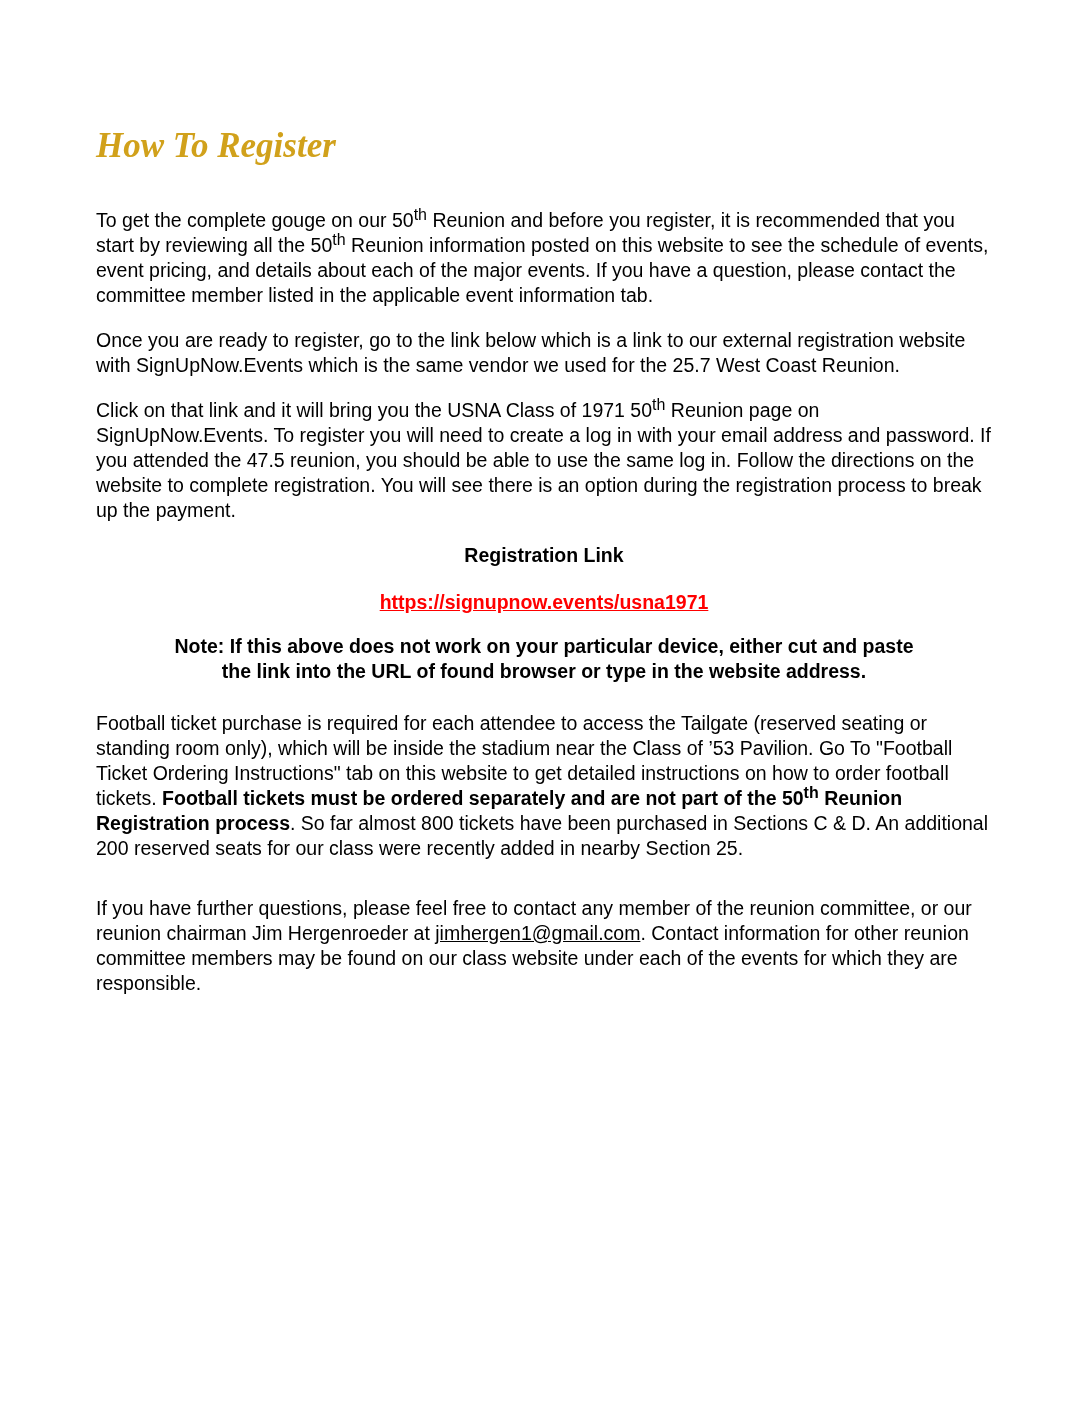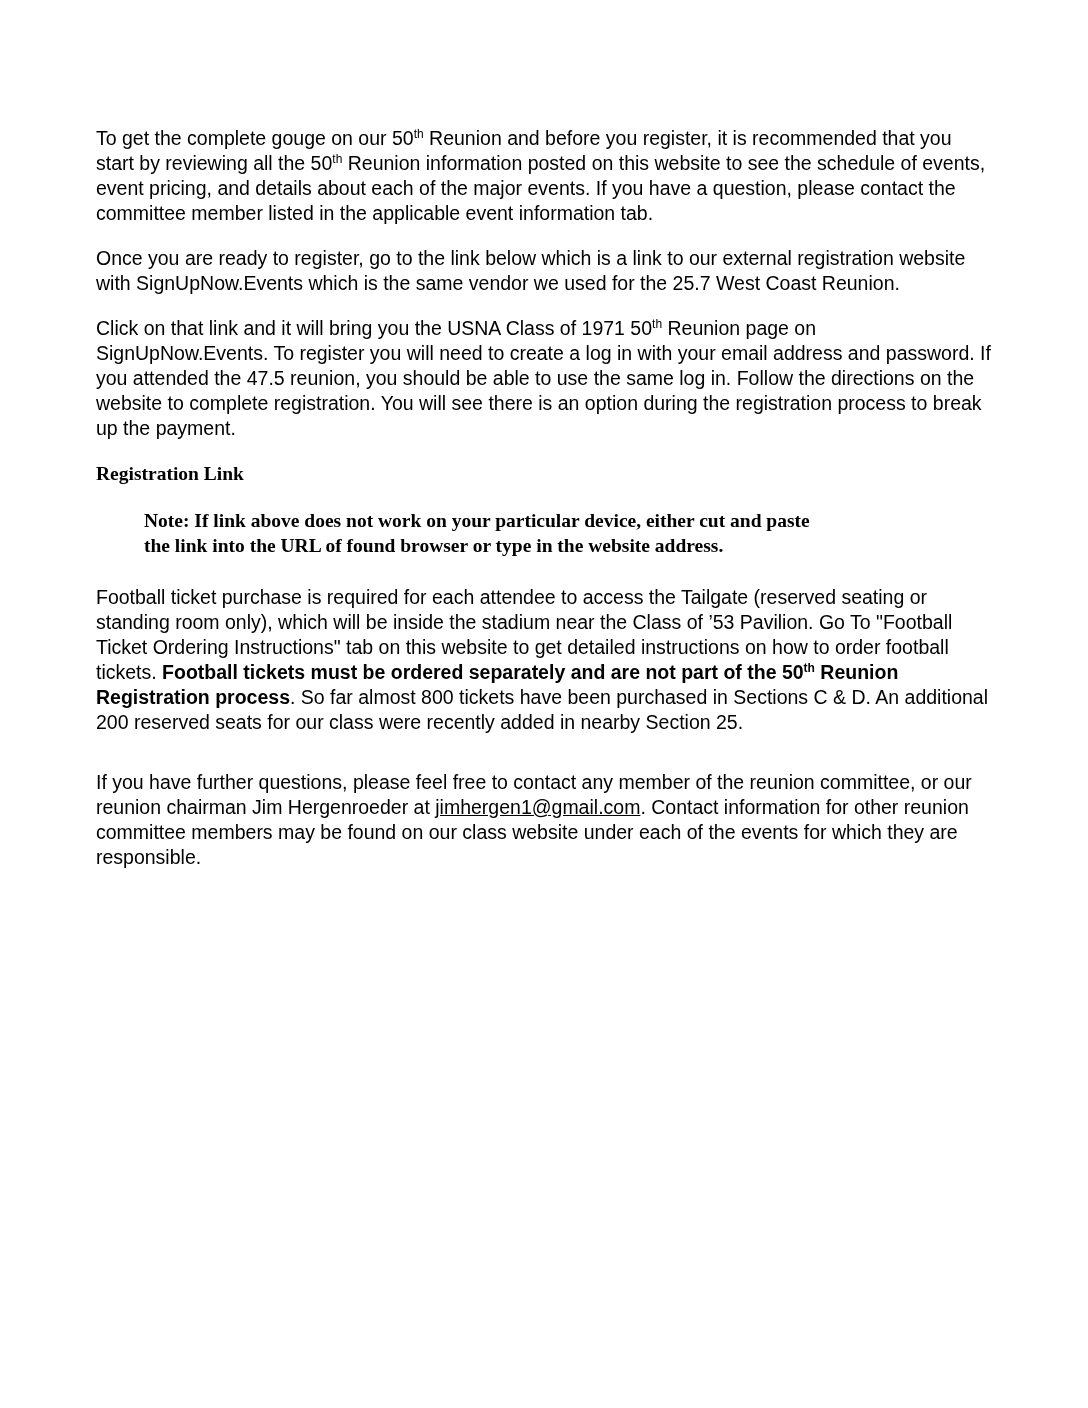--- a/index.html
+++ b/index.html
@@ -28,21 +28,21 @@
     font-size: 35px;
     line-height: 40px;
     margin: 0 0 42px 0;
   }
   .body-para {
     font-size: 19.5px;
     line-height: 25px;
     margin: 0 0 20px 0;
   }
   .center {
-    font-family: Liberation Serif, serif;
+    text-align: center;
   }
   .reg-heading {
     font-weight: bold;
     margin: 6px 0 22px 0;
   }
   .reg-link {
     display: block;
     font-weight: bold;
     text-decoration: underline;
     margin: 0 0 19px 0;
@@ -50,38 +50,40 @@
   }
   .link-note {
     font-weight: bold;
     margin: 0 auto 27px auto;
     max-width: 800px;
   }
   .football-para {
     margin-bottom: 35px;
   }
   sup {
-    font-size: 12px;
+    font-size: 16px;
     line-height: 0;
   }
 </style>
 </head>
 <body>
 
 <div class="page">
 
+  <h1 class="doc-title" style="color: rgb(209, 161, 27);">How To Register</h1>
 
   <p class="body-para"><span>To get the complete gouge on our 50</span><sup>th</sup><span> Reunion and before you register, it is recommended that you start by reviewing all the 50</span><sup>th</sup><span> Reunion information posted on this website to see the schedule of events, event pricing, and details about each of the major events. If you have a question, please contact the committee member listed in the applicable event information tab.</span></p>
 
   <p class="body-para"><span>Once you are ready to register, go to the link below which is a link to our external registration website with SignUpNow.Events which is the same vendor we used for the 25.7 West Coast Reunion.</span></p>
 
   <p class="body-para"><span>Click on that link and it will bring you the USNA Class of 1971 50</span><sup>th</sup><span> Reunion page on SignUpNow.Events. To register you will need to create a log in with your email address and password. If you attended the 47.5 reunion, you should be able to use the same log in. Follow the directions on the website to complete registration. You will see there is an option during the registration process to break up the payment.</span></p>
 
   <p class="body-para center reg-heading">Registration Link</p>
 
+  <a class="body-para center reg-link" style="color: rgb(255, 0, 0);">https://signupnow.events/usna1971</a>
 
-  <p class="body-para center link-note"><span>Note: If link above does not work on your particular device, either cut and paste</span><br><span>the link into the URL of found browser or type in the website address.</span></p>
+  <p class="body-para center link-note"><span>Note: If this above does not work on your particular device, either cut and paste</span><br><span>the link into the URL of found browser or type in the website address.</span></p>
 
   <p class="body-para football-para"><span>Football ticket purchase is required for each attendee to access the Tailgate (reserved seating or standing room only), which will be inside the stadium near the Class of ’53 Pavilion.  Go To "Football Ticket Ordering Instructions" tab on this website to get detailed instructions on how to order football tickets. </span><span style="font-weight: bold;">Football tickets must be ordered separately and are not part of the 50</span><sup style="font-weight: bold;">th</sup><span style="font-weight: bold;"> Reunion Registration process</span><span>. So far almost 800 tickets have been purchased in Sections C &amp; D. An additional 200 reserved seats for our class were recently added in nearby Section 25.</span></p>
 
   <p class="body-para"><span>If you have further questions, please feel free to contact any member of the reunion committee, or our reunion chairman Jim Hergenroeder at  </span><span style="text-decoration: underline;">jimhergen1@gmail.com</span><span>. Contact information for other reunion committee members may be found on our class website under each of the events for which they are responsible.</span></p>
 
 </div>
 
 </body></html>

